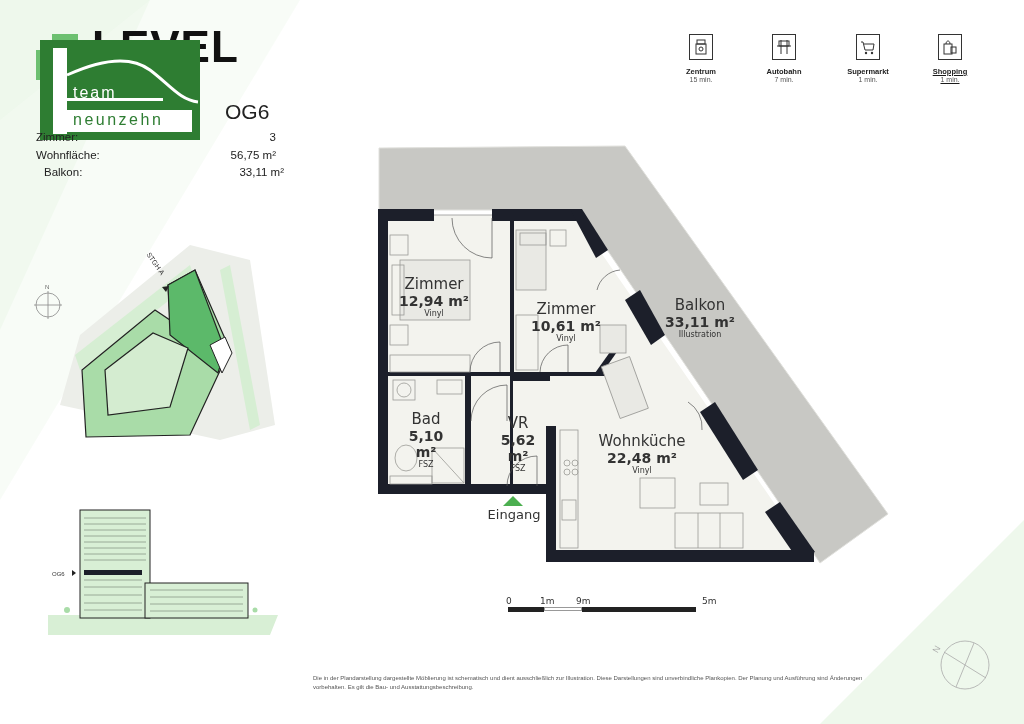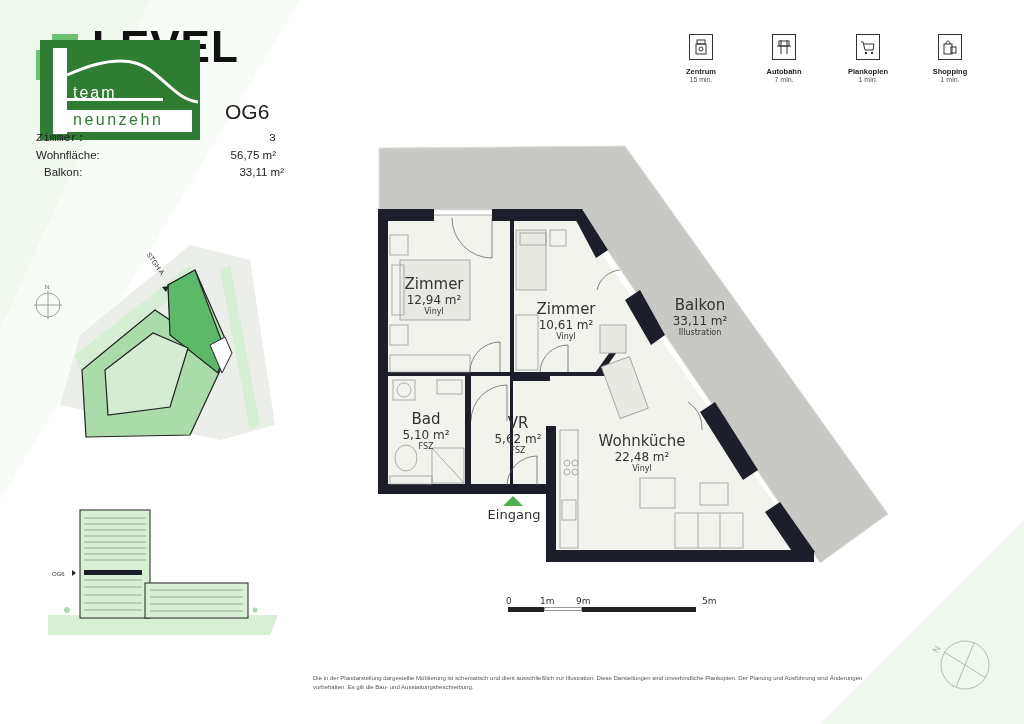--- a/index.html
+++ b/index.html
@@ -18,21 +18,21 @@
   .logo svg{position:absolute;left:0;top:0;}
   .og{position:absolute;left:225px;top:100px;font-size:21px;color:#222;}
   .spec-row{position:absolute;left:36px;width:240px;font-size:11.5px;color:#222;display:flex;justify-content:space-between;}
   .amen{position:absolute;top:34px;width:60px;text-align:center;}
   .amen .box{width:22px;height:24px;border:1.5px solid #333;margin:0 auto;display:flex;align-items:center;justify-content:center;}
   .amen .lbl{font-size:7.5px;font-weight:bold;margin-top:7px;color:#222;}
   .amen .val{font-size:7px;color:#555;}
   .disclaimer{position:absolute;left:313px;top:674px;width:560px;font-size:6px;line-height:9px;color:#555;}
   .room{position:absolute;text-align:center;color:#333;font-family:"DejaVu Sans",sans-serif;}
   .room .n{font-size:15px;}
-  .room .a{font-size:12px;}
+  .room .a{font-size:14px;font-weight:bold;}
   .room .f{font-size:8px;}
   .scale{position:absolute;left:508px;top:597px;}
   .scale .lbl{position:absolute;top:-1px;font-size:9px;color:#333;font-family:"DejaVu Sans",sans-serif;}
 </style>
 </head>
 <body>
 
 <svg class="bg-wedge-left" viewBox="0 0 1024 724">
   <polygon points="0,0 150,0 0,330" fill="#eef8ec"></polygon>
   <polygon points="0,330 0,724 300,724 300,330" fill="#ffffff"></polygon>
@@ -50,21 +50,21 @@
   </svg>
   <div class="stem"></div>
   <div class="bar-team"></div>
   <div class="t-team">team</div>
   <div class="bar-neun"></div>
   <div class="t-neun">neunzehn</div>
 </div>
 
 <div class="og">OG6</div>
 
-<div class="spec-row" style="top:131px;font-family:Liberation Mono, monospace;">
+<div class="spec-row" style="top:131px;">
   <span>Zimmer:</span>
   <span>3</span>
 </div>
 <div class="spec-row" style="top:149px;align-items:center;">
   <span>Wohnfläche:</span>
   <span>56,75 m²</span>
 </div>
 <div class="spec-row" style="top:166px;padding-left:8px;">
   <span>Balkon:</span>
   <span>33,11 m²</span>
@@ -92,24 +92,24 @@
   <div class="val">7 min.</div>
 </div>
 <div class="amen" style="left:838px;">
   <div class="box">
     <svg width="16" height="16">
         <path d="M1,3 L3,3 L5,11 L13,11 L14,5 L4,5" stroke="#333" fill="none"></path>
         <circle cx="6" cy="14" r="1.2" fill="#333"></circle>
         <circle cx="12" cy="14" r="1.2" fill="#333"></circle>
       </svg>
   </div>
-  <div class="lbl">Plankopien</div>
+  <div class="lbl">Supermarkt</div>
   <div class="val">1 min.</div>
 </div>
-<div class="amen" style="left:920px;">
+<div class="amen" style="left:920px;text-decoration:underline;">
   <div class="box">
     <svg width="16" height="16">
         <rect x="2" y="5" width="8" height="10" fill="none" stroke="#333"></rect>
         <path d="M4,5 C4,1 8,1 8,5" stroke="#333" fill="none"></path>
         <rect x="9" y="8" width="5" height="6" fill="none" stroke="#333"></rect>
       </svg>
   </div>
   <div class="lbl">Shopping</div>
   <div class="val">1 min.</div>
 </div>

